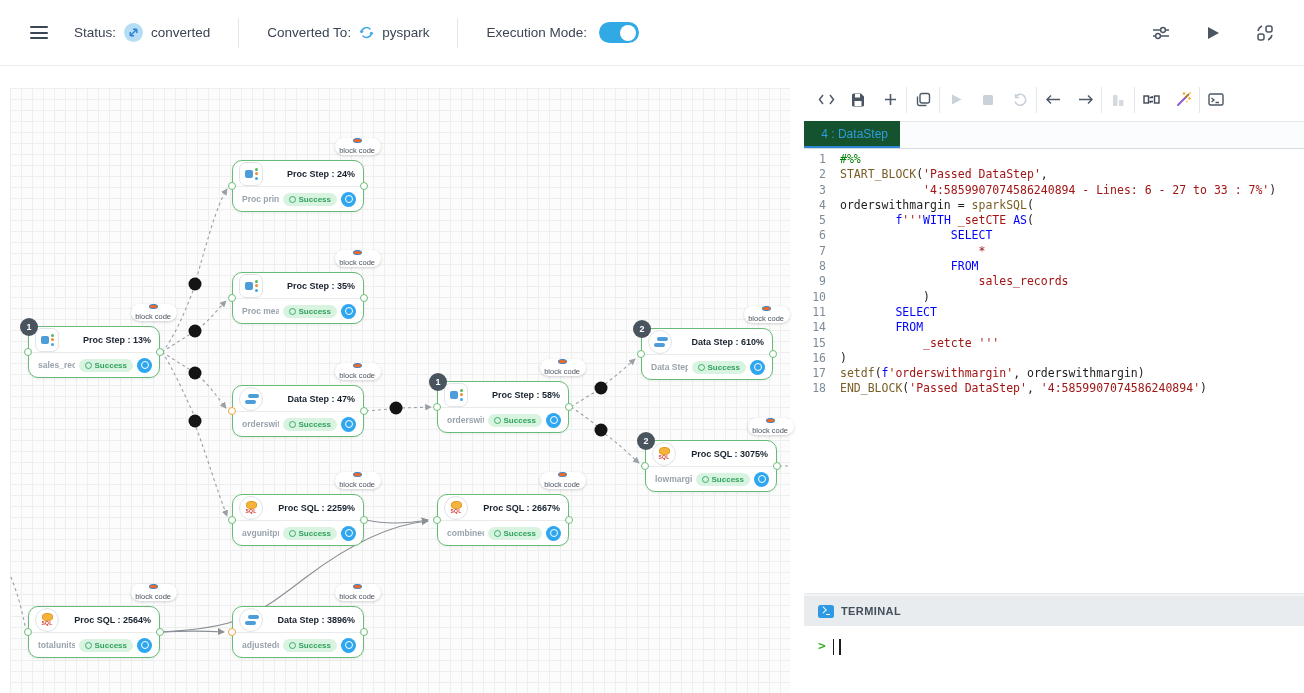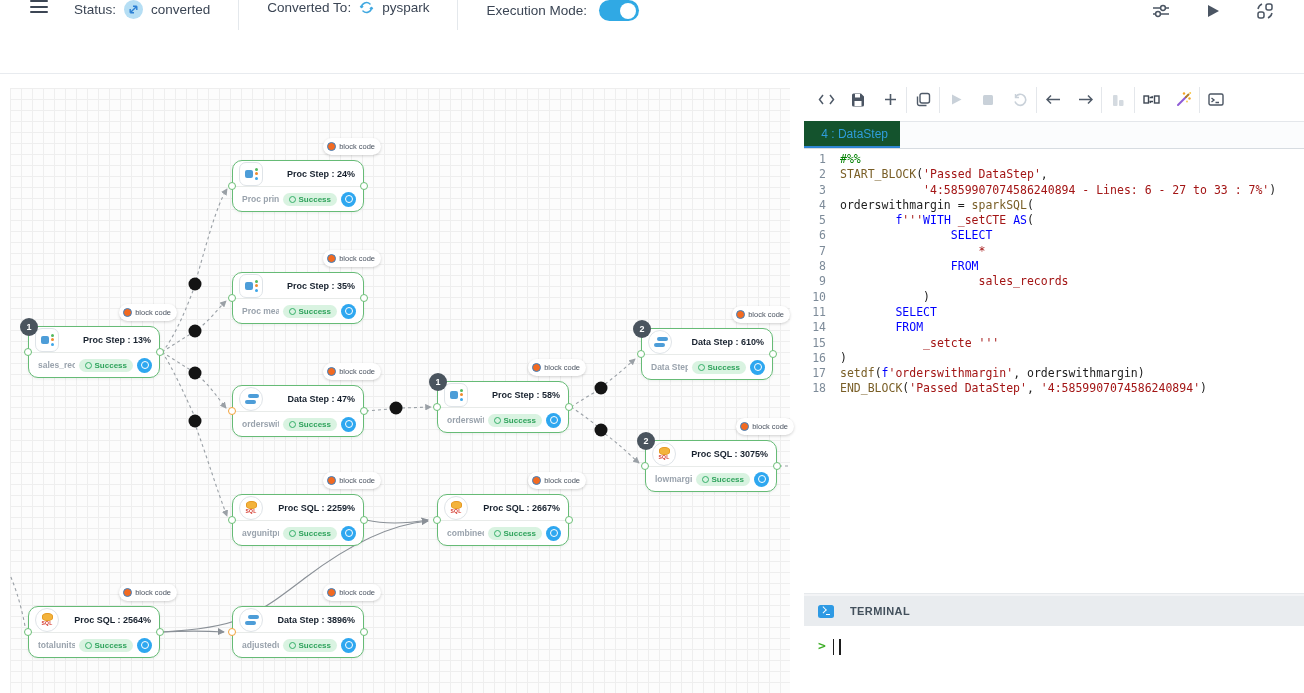--- a/index.html
+++ b/index.html
@@ -1,22 +1,22 @@
 <!DOCTYPE html>
 <html><head>
 <meta charset="utf-8">
 <style>
   * { margin:0; padding:0; box-sizing:border-box; }
   html,body { width:1304px; height:693px; overflow:hidden; background:#fff;
     font-family:"Liberation Sans", sans-serif; }
   .app { position:relative; width:1304px; height:693px; }
 
   
-  .hdr { position:absolute; top:0; left:0; width:1304px; height:74px; background:#fff;
-    border-bottom:1px solid #e8ebef; display:flex; align-items:flex-start; padding:0 28px 0 30px; }
+  .hdr { position:absolute; top:0; left:0; width:1304px; height:66px; background:#fff;
+    border-bottom:1px solid #e8ebef; display:flex; align-items:center; padding:0 28px 0 30px; }
   .hdr-item { display:flex; align-items:center; gap:8px; font-size:13.5px; color:#3b4554; }
   .hdr-sep { width:1px; height:30px; background:#e4e8ec; margin:0 28px; }
   .burger { width:18px; height:13px; display:flex; flex-direction:column; justify-content:space-between; margin-right:26px; cursor:pointer; }
   .burger i { display:block; height:2px; background:#3c4654; border-radius:1px; }
   .stat-ic { width:19px; height:19px; border-radius:50%; background:#b5def4; display:inline-flex; align-items:center; justify-content:center; }
   .toggle { width:40px; height:21px; border-radius:11px; background:#30a9e4; position:relative; margin-left:4px; cursor:pointer; }
   .toggle i { position:absolute; right:2.5px; top:2.5px; width:16px; height:16px; border-radius:50%; background:#fff; }
   .hdr-right { margin-left:auto; display:flex; align-items:center; gap:30px; }
   .hicon { display:inline-flex; align-items:center; justify-content:center; width:22px; height:22px; cursor:pointer; }
 
@@ -55,42 +55,42 @@
   .dbar.b1 { top:6px; left:8px; } .dbar.b2 { top:12px; left:5px; }
   .ficon.sql { border-radius:50%; flex-direction:column; gap:0; }
   .sqlcyl { width:11px; height:8px; background:#f3b33c; border-radius:5px/3px; border:1px solid #e59a23; }
   .sqltx { font-size:5px; font-weight:bold; color:#d43a2f; line-height:5px; letter-spacing:.2px; }
   .fport { position:absolute; width:8px; height:8px; border-radius:50%; background:#fff; border:1.4px solid #6cbf77; }
   .fport.pl { left:-5px; top:21px; } .fport.pr { right:-5px; top:21px; }
   .fport.orange { border-color:#f2a33c; }
   .fbadge { position:absolute; top:-9px; left:-9px; width:18px; height:18px; border-radius:50%;
     background:#4a545e; color:#fff; font-size:9px; font-weight:bold; display:flex; align-items:center; justify-content:center; z-index:3; }
   .bpill { position:absolute; top:-23px; right:-18px; height:17px; background:#fff; border-radius:9px;
-    box-shadow:0 1px 3px rgba(0,0,0,.18); display:flex; align-items:center; gap:3px; padding:0 6px 0 4px; z-index:2; }
+    box-shadow:0 1px 3px rgba(0,0,0,.18); display:flex; align-items:center; gap:3px; padding:0 6px 0 4px; z-index:2;flex-direction:column; }
   .bpill-ic { width:9px; height:9px; border-radius:50%; background:#f26a21; border:1.6px solid #3b82c4; }
   .bpill-tx { font-size:7.5px; color:#4a5360; white-space:nowrap; }
 
   
   .panel { position:absolute; left:804px; top:78px; width:500px; height:615px; background:#fff;
     display:flex; flex-direction:column; }
   .etb { height:44px; border-bottom:1px solid #e4e7eb; display:flex; align-items:center; padding:0 6px; }
   .eg { display:flex; align-items:center; height:26px; padding:0 7px; gap:14px; border-right:1px solid #e4e7eb; }
   .eg:last-child { border-right:none; }
   .eicon { width:18px; height:18px; display:inline-flex; align-items:center; justify-content:center; cursor:pointer; }
   .tabbar { height:27px; background:#fbfcfd; border-bottom:1px solid #d7dce1; display:flex; align-items:flex-end; }
   .tab { height:27px; min-width:96px; background:#14532d; display:flex; align-items:center; justify-content:flex-end;
     font-size:12px; color:#2f9ddb; border-bottom:2.5px solid #2f86d4; padding:0 12px; cursor:pointer; }
   .code { flex:1; background:#fff; overflow:hidden; padding-top:3px;
     font-family:"DejaVu Sans Mono", monospace; font-size:11.5px; line-height:15.3px; }
   .cl { display:flex; white-space:pre; }
   .ln { width:36px; text-align:right; padding-right:14px; color:#7d8b99; flex:none; }
   .ct .pl { color:#1e1e1e; } .ct .fn { color:#795e26; } .ct .st { color:#a31515; }
   .ct .kw { color:#0000ff; } .ct .cm { color:#008000; } .ct .num { color:#098658; }
   .term-band { height:3px; background:#f3f4f6; border-top:1px solid #e6e9ec; }
-  .term-hdr { height:30px; background:#e9ecef; display:flex; align-items:center; gap:16px; padding:0 14px; }
+  .term-hdr { height:30px; background:#e9ecef; display:flex; align-items:center; gap:7px; padding:0 14px; }
   .term-hdr .ttl { font-size:11px; font-weight:bold; color:#43505c; letter-spacing:.4px; }
   .tico { width:16px; height:13px; background:#2e9ae4; border-radius:2.5px; position:relative; }
   .tico::before { content:""; position:absolute; left:3px; top:3.5px; width:3.5px; height:3.5px;
     border-left:1.3px solid #fff; border-bottom:1.3px solid #fff; transform:rotate(-135deg); }
   .tico::after { content:""; position:absolute; left:8px; bottom:2.5px; width:4px; height:1.3px; background:#fff; }
   .term-body { height:67px; background:#fff; padding:12px 0 0 14px; display:flex; align-items:flex-start; gap:7px; cursor:text; }
   .prompt { color:#3fae29; font-family:"DejaVu Sans Mono", monospace; font-size:13px; font-weight:bold; }
   .cursorbars { display:flex; gap:5px; padding-top:1px; }
   .cursorbars i { width:1.6px; height:16px; background:#1d1d1d; display:block; }
 

